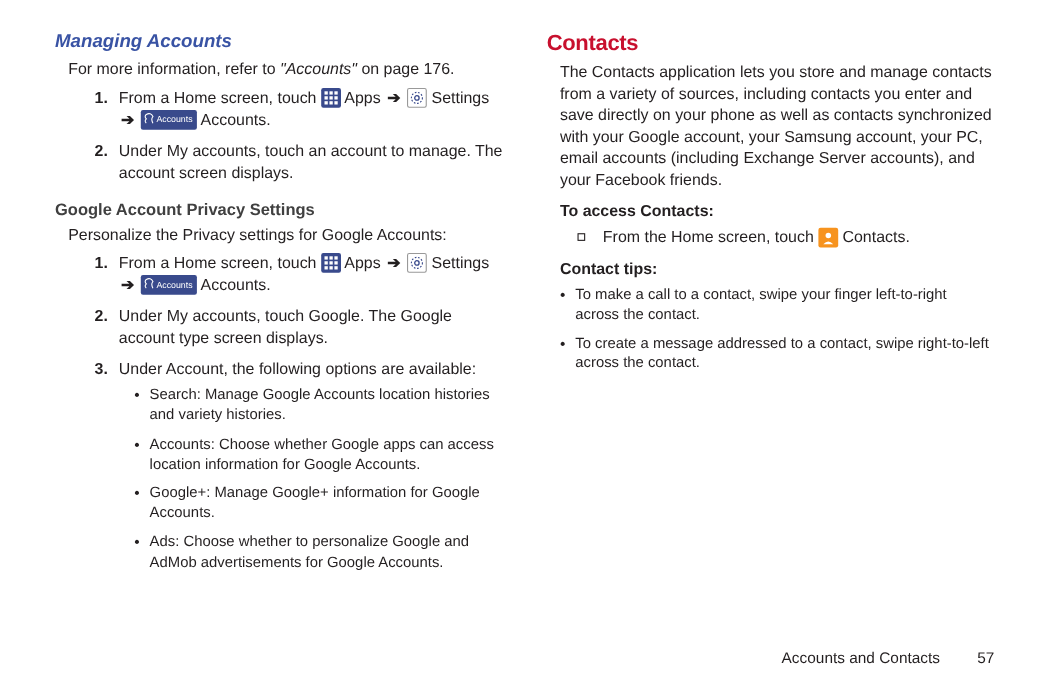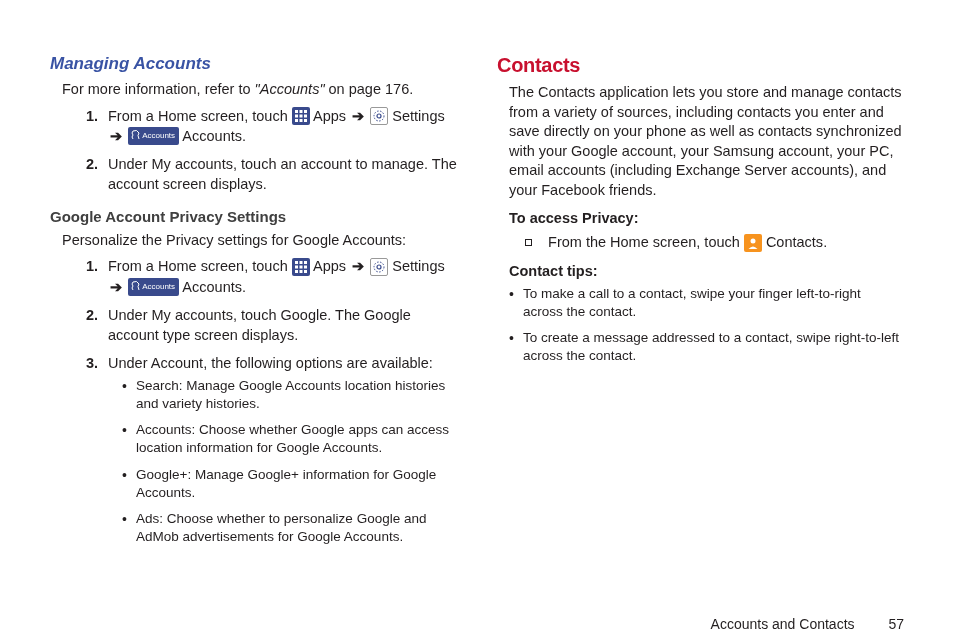--- a/index.html
+++ b/index.html
@@ -12,21 +12,20 @@
     position: relative;
     padding: 28px 50px 0 50px;
   }
   .columns {
     display: flex;
     gap: 40px;
   }
   .col {
     flex: 1;
     min-width: 0;
-    margin-top: 26px;
   }
   .heading-blue-italic {
     color: #3953a4;
     font-weight: bold;
     font-style: italic;
     font-size: 17px;
     margin-bottom: 6px;
   }
   .heading-blue {
     color: #404040;
@@ -172,21 +171,21 @@
     top: -1px;
   }
   .access-line {
     margin-left: 28px;
     font-size: 14.5px;
     line-height: 1.4;
     margin-bottom: 8px;
   }
   .footer {
     position: absolute;
-    bottom: 4px;
+    bottom: 30px;
     right: 50px;
     font-size: 14px;
   }
   .footer .pg { margin-left: 30px; }
   .arrow { font-weight: bold; margin: 0 2px; }
 </style>
 </head>
 <body>
 
 <div class="columns">
@@ -294,21 +293,21 @@
           <li><span class="bold">Ads</span><span class="para-sm">: Choose whether to personalize Google and AdMob advertisements for Google Accounts.</span></li>
         </ul>
       </li>
     </ol>
   </div>
 
   <div class="col">
     <div class="heading-red">Contacts</div>
     <div class="para">The Contacts application lets you store and manage contacts from a variety of sources, including contacts you enter and save directly on your phone as well as contacts synchronized with your Google account, your Samsung account, your PC, email accounts (including Exchange Server accounts), and your Facebook friends.</div>
 
-    <div class="subhead">To access Privacy:</div>
+    <div class="subhead">To access Contacts:</div>
     <div class="access-line">
       <span class="sq-bullet"></span>
       <span>From the Home screen, touch </span>
       <span class="icon icon-contacts">
         <svg width="14" height="14" viewBox="0 0 14 14">
             <circle cx="7" cy="5" r="2.5" fill="#fff"></circle>
             <path d="M2.5 13 Q7 8 11.5 13 Z" fill="#fff"></path>
           </svg>
       </span>
       <span class="bold">Contacts</span><span>.</span>

